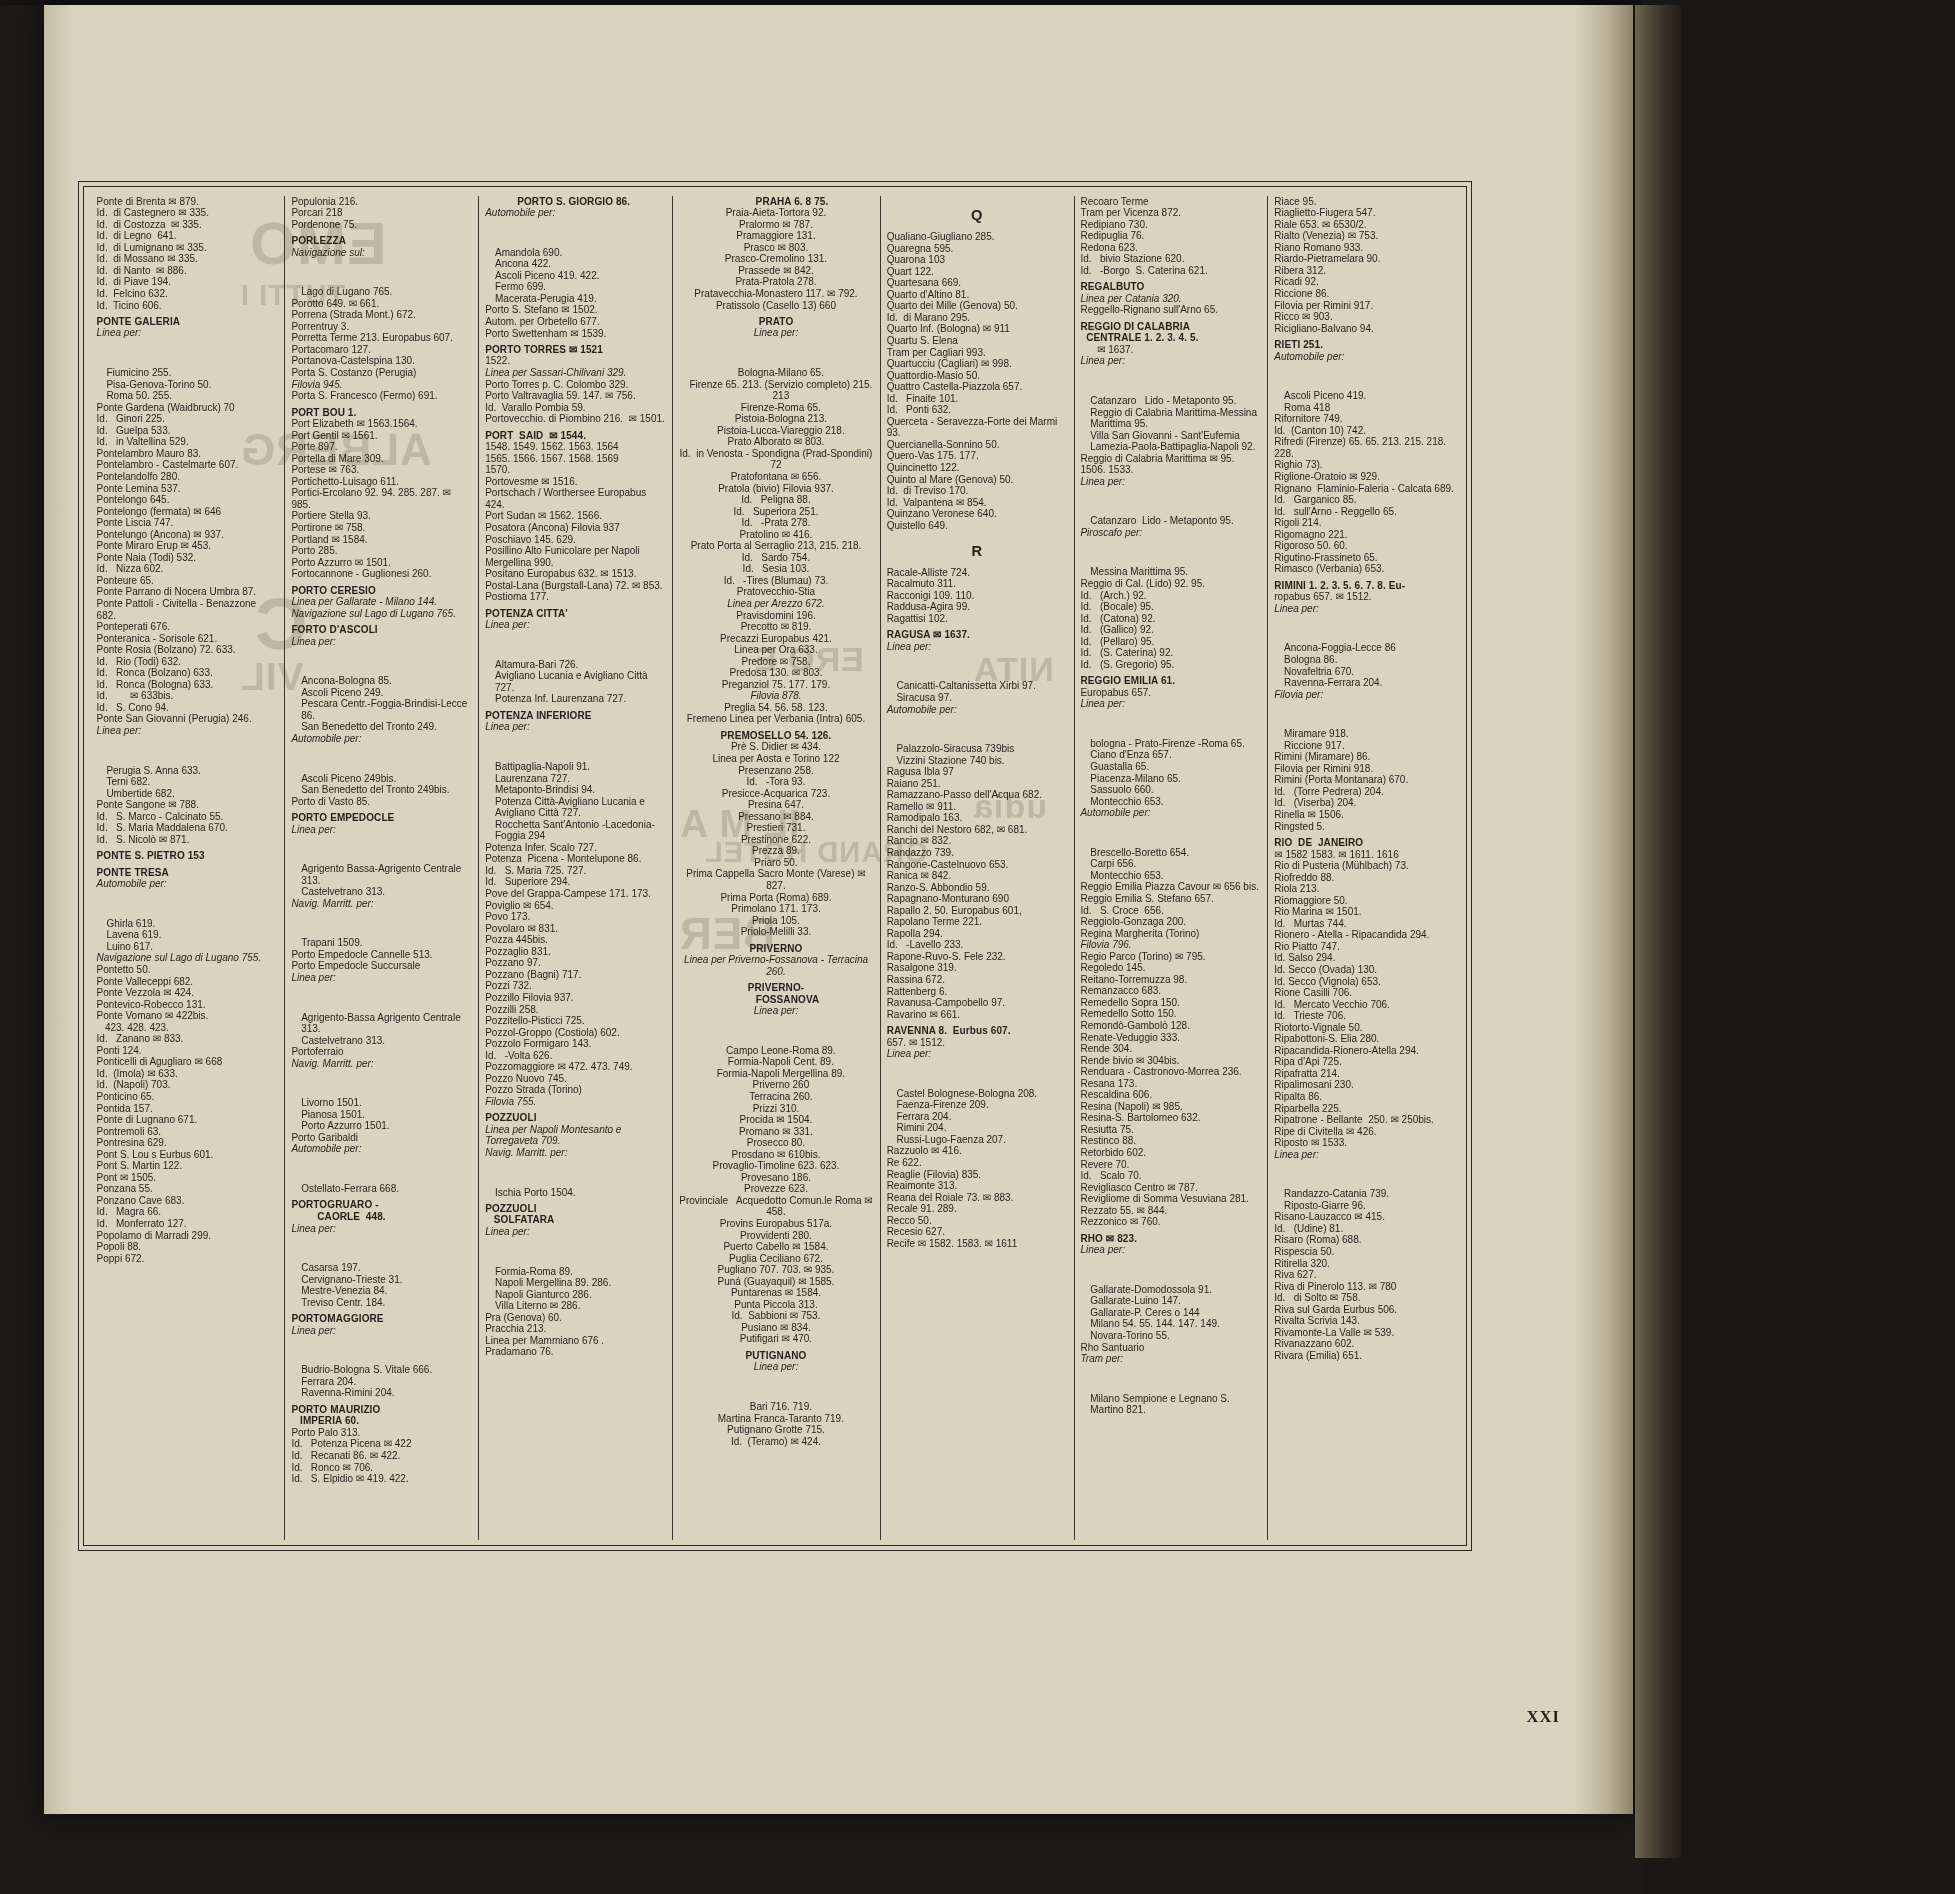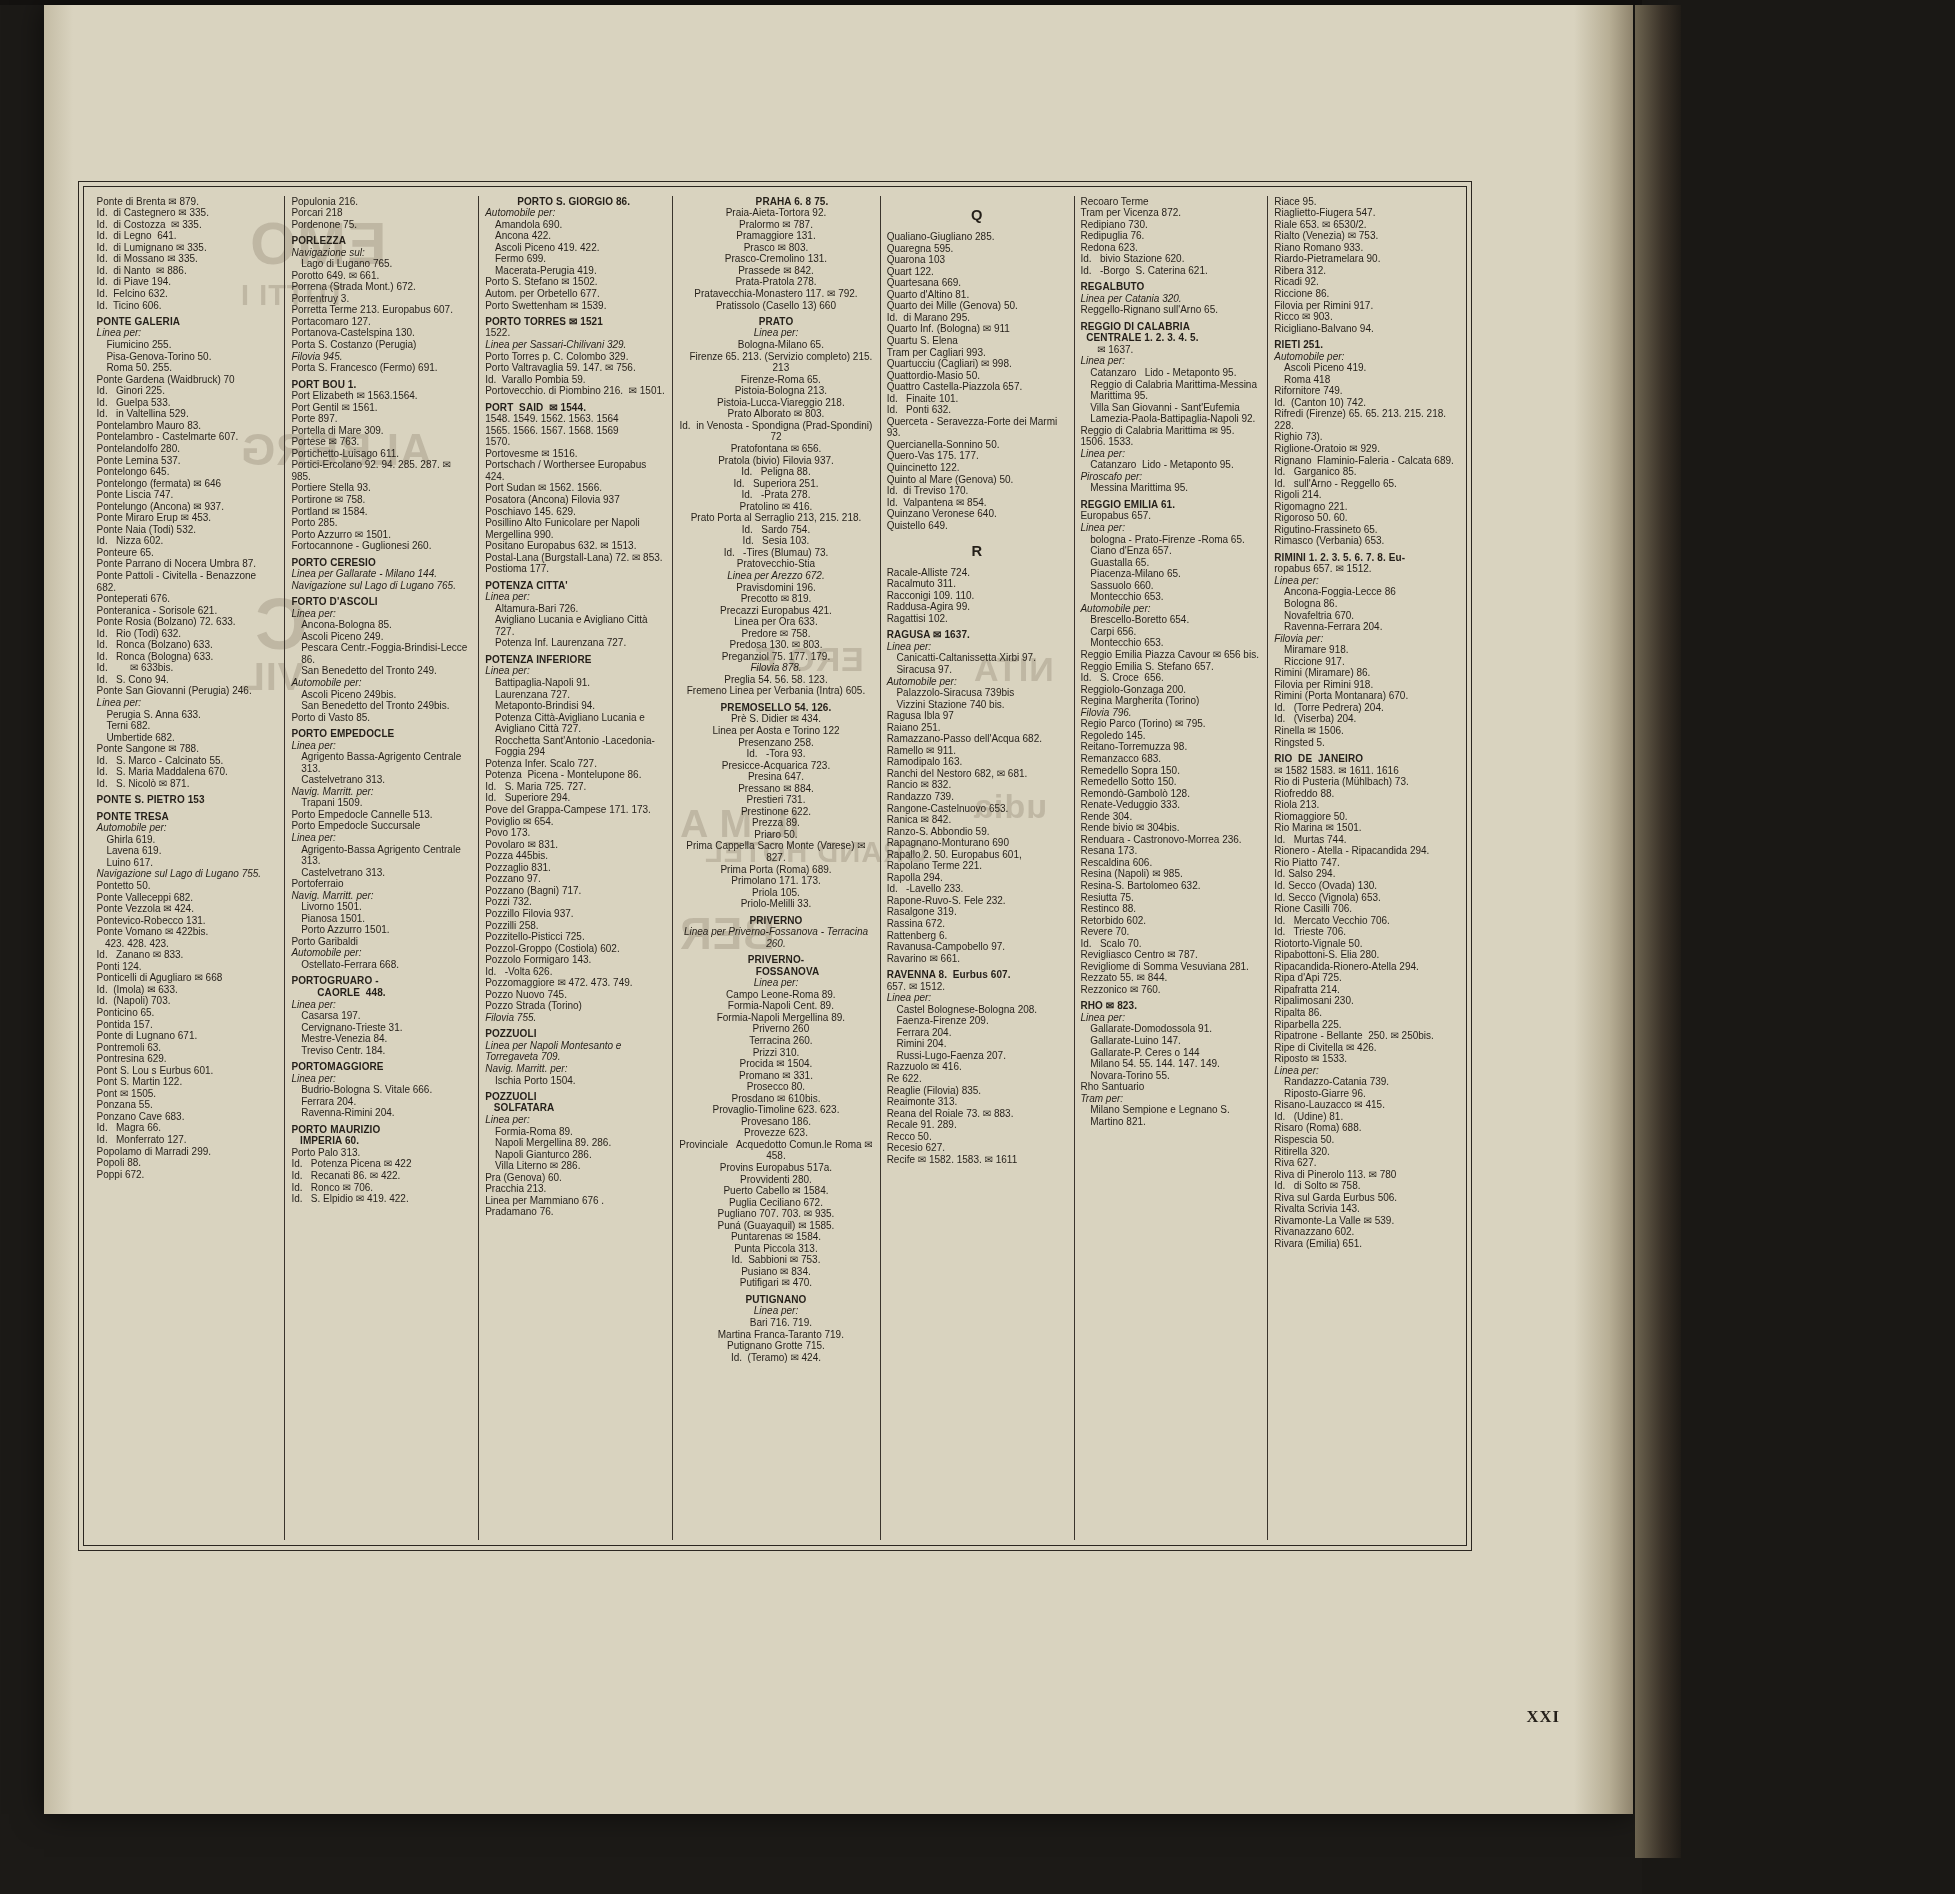--- a/index.html
+++ b/index.html
@@ -74,21 +74,21 @@
   .c3{width:196px;}
   .c4{width:210px;text-align:center;}
   .c5{width:196px;}
   .c6{width:196px;}
   .c7{width:196px;}
 
   .entry{ margin:0; white-space:pre-wrap; }
   .hdr{ font-weight:bold; letter-spacing:0.1px; margin-top:4.9px; }
   .hdr.first{margin-top:0;padding-left:32px;}
   .ital{ font-style:italic; }
-  .ind1{ padding-left:9.8px; }
+  .ind1{ padding-left:9.8px;margin-top:28px; }
   .ctr{ text-align:center; font-weight:bold; font-size:14.7px; margin:11.7px 0 6.8px; }
   
   #folio{
     position:absolute;
     right:73px;bottom:87px;
     font-size:16.6px;font-weight:bold;color:#241f19;
     font-family:"Liberation Serif", serif;
     letter-spacing:1px;
     margin-top:20px;
   }
@@ -260,20 +260,21 @@
             <div class="entry"><div>Reggello-Rignano sull'Arno 65.</div></div>
             <div class="entry hdr"><div>REGGIO DI CALABRIA</div><div>  CENTRALE 1. 2. 3. 4. 5.</div></div>
             <div class="entry"><div>      ✉ 1637.</div></div>
             <div class="entry ital"><div>Linea per:</div></div>
             <div class="entry ind1"><div>Catanzaro   Lido - Metaponto 95.</div><div>Reggio di Calabria Marittima-Messina Marittima 95.</div><div>Villa San Giovanni - Sant'Eufemia Lamezia-Paola-Battipaglia-Napoli 92.</div></div>
             <div class="entry"><div>Reggio di Calabria Marittima ✉ 95. 1506. 1533.</div></div>
             <div class="entry ital"><div>Linea per:</div></div>
             <div class="entry ind1"><div>Catanzaro  Lido - Metaponto 95.</div></div>
             <div class="entry ital"><div>Piroscafo per:</div></div>
             <div class="entry ind1"><div>Messina Marittima 95.</div></div>
+            <div class="entry"><div>Reggio di Cal. (Lido) 92. 95.</div><div>Id.   (Arch.) 92.</div><div>Id.   (Bocale) 95.</div><div>Id.   (Catona) 92.</div><div>Id.   (Gallico) 92.</div><div>Id.   (Pellaro) 95.</div><div>Id.   (S. Caterina) 92.</div><div>Id.   (S. Gregorio) 95.</div></div>
             <div class="entry hdr"><div>REGGIO EMILIA 61.</div></div>
             <div class="entry"><div>Europabus 657.</div></div>
             <div class="entry ital"><div>Linea per:</div></div>
             <div class="entry ind1"><div>bologna - Prato-Firenze -Roma 65.</div><div>Ciano d'Enza 657.</div><div>Guastalla 65.</div><div>Piacenza-Milano 65.</div><div>Sassuolo 660.</div><div>Montecchio 653.</div></div>
             <div class="entry ital"><div>Automobile per:</div></div>
             <div class="entry ind1"><div>Brescello-Boretto 654.</div><div>Carpi 656.</div><div>Montecchio 653.</div></div>
             <div class="entry"><div>Reggio Emilia Piazza Cavour ✉ 656 bis.</div><div>Reggio Emilia S. Stefano 657.</div><div>Id.   S. Croce  656.</div><div>Reggiolo-Gonzaga 200.</div><div>Regina Margherita (Torino)</div></div>
             <div class="entry ital"><div>Filovia 796.</div></div>
             <div class="entry"><div>Regio Parco (Torino) ✉ 795.</div><div>Regoledo 145.</div><div>Reitano-Torremuzza 98.</div><div>Remanzacco 683.</div><div>Remedello Sopra 150.</div><div>Remedello Sotto 150.</div><div>Remondò-Gambolò 128.</div><div>Renate-Veduggio 333.</div><div>Rende 304.</div><div>Rende bivio ✉ 304bis.</div><div>Renduara - Castronovo-Morrea 236.</div><div>Resana 173.</div><div>Rescaldina 606.</div><div>Resina (Napoli) ✉ 985.</div><div>Resina-S. Bartolomeo 632.</div><div>Resiutta 75.</div><div>Restinco 88.</div><div>Retorbido 602.</div><div>Revere 70.</div><div>Id.   Scalo 70.</div><div>Revigliasco Centro ✉ 787.</div><div>Revigliome di Somma Vesuviana 281.</div><div>Rezzato 55. ✉ 844.</div><div>Rezzonico ✉ 760.</div></div>
             <div class="entry hdr"><div>RHO ✉ 823.</div></div>

